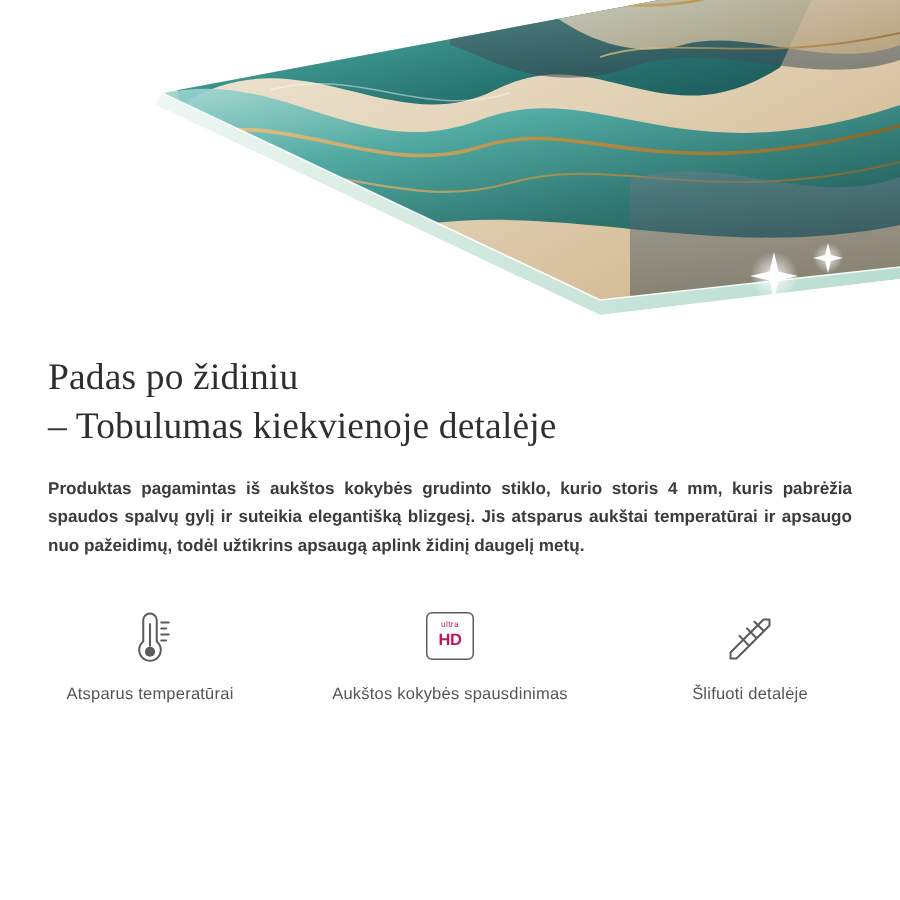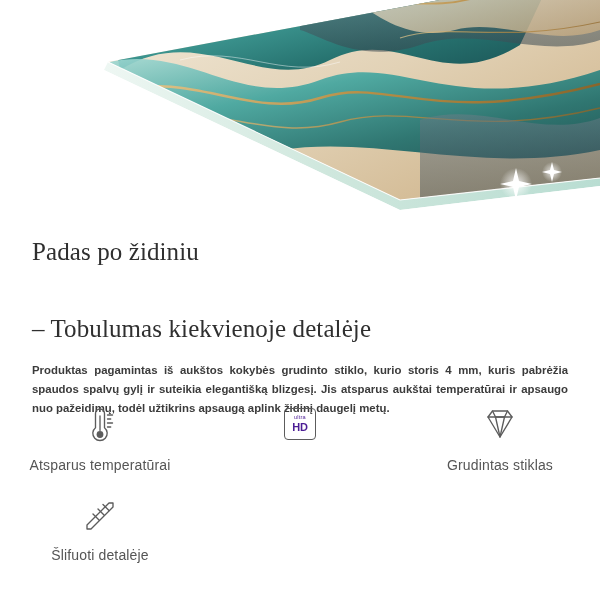--- a/index.html
+++ b/index.html
@@ -48,21 +48,20 @@
     font-weight: normal;
     color: #2f2f2f;
     font-size: 25px;
     line-height: 1.30;
     margin: 0;
     padding: 14px 32px 0 32px;
     letter-spacing: 0.1px;
   }
   .headline .line2 {
     display: block;
-    margin-top: 44px;
   }
   .paragraph {
     margin: 0;
     padding: 16px 32px 0 32px;
     font-size: 11.4px;
     line-height: 1.68;
     color: #3b3b3b;
     text-align: justify;
     text-justify: inter-word;
     font-weight: bold;
@@ -86,21 +85,21 @@
     padding-top: 6px;
   }
   .feature-icon {
     height: 44px;
     display: flex;
     align-items: center;
     justify-content: center;
   }
   .feature-label {
     margin-top: 10px;
-    font-size: 14px;
+    font-size: 11px;
     color: #555555;
     text-align: center;
     line-height: 1.3;
     letter-spacing: 0.15px;
   }
   svg { display: block; }
   .stroke {
     fill: none;
     stroke: #5c5c5c;
     stroke-width: 1.35;
@@ -109,21 +108,21 @@
   }
   .ultrahd-box {
     width: 30px;
     height: 30px;
     border: 1.4px solid #5c5c5c;
     border-radius: 4px;
     display: flex;
     flex-direction: column;
     align-items: center;
     justify-content: center;
-    color: #4c1d95;
+    color: #be185d;
     line-height: 1;
   }
   .ultrahd-top {
     font-size: 5.6px;
     letter-spacing: 0.2px;
     margin-bottom: 1px;
   }
   .ultrahd-bot {
     font-size: 11px;
     font-weight: bold;
@@ -229,34 +228,24 @@
       <div class="feature-label">Atsparus temperatūrai</div>
     </div>
 
     <div class="feature">
       <div class="feature-icon">
         <div class="ultrahd-box">
           <span class="ultrahd-top">ultra</span>
           <span class="ultrahd-bot">HD</span>
         </div>
       </div>
+      <div class="feature-label">Aukštos kokybės spausdinimas</div>
     </div>
 
 
-    <div class="feature">
-      <div class="feature-icon">
-        <svg width="42" height="40" viewBox="0 0 42 40">
-          <path class="stroke" d="M9,13 h24 L21,33 z"></path>
-          <path class="stroke" d="M9,13 l4.5,-6 h15 L33,13"></path>
-          <path class="stroke" d="M13.5,7 L16.5,13 L21,33 L25.5,13 L28.5,7"></path>
-          <path class="stroke" d="M16.5,13 h9"></path>
-        </svg>
-      </div>
-      <div class="feature-label">Grudintas stiklas</div>
-    </div>
 
     <div class="feature">
       <div class="feature-icon">
         <svg width="42" height="40" viewBox="0 0 42 40">
           <path class="stroke" d="M8,31 L30,9 h4 v4 L12,35 h-4 z"></path>
           <path class="stroke" d="M14,20 l6,6 M19,15 l6,6 M24,10.5 l6,6"></path>
         </svg>
       </div>
       <div class="feature-label">Šlifuoti detalėje</div>
     </div>

